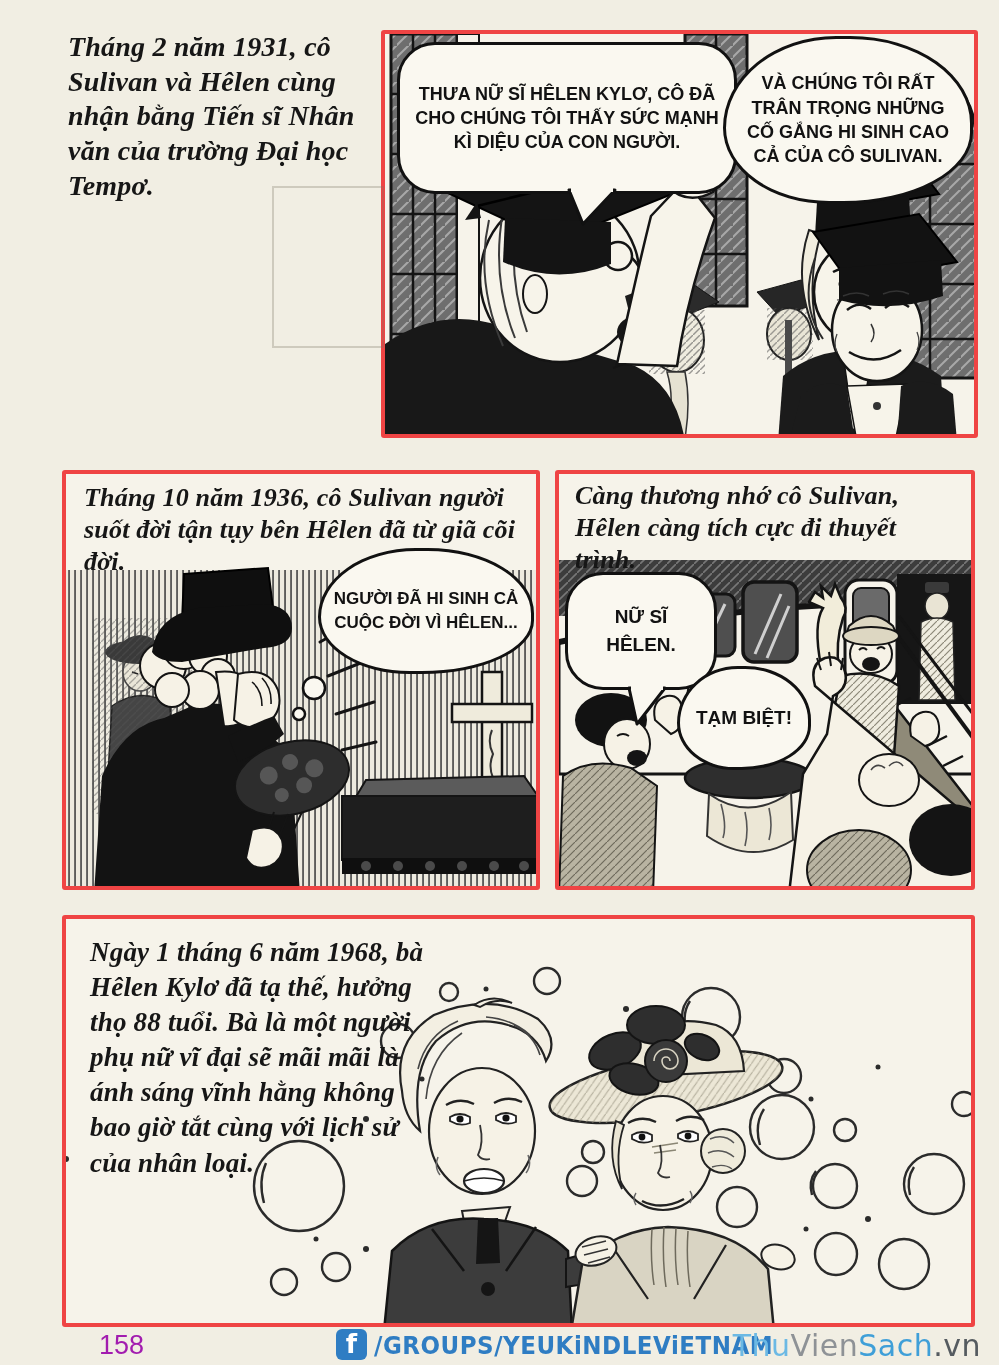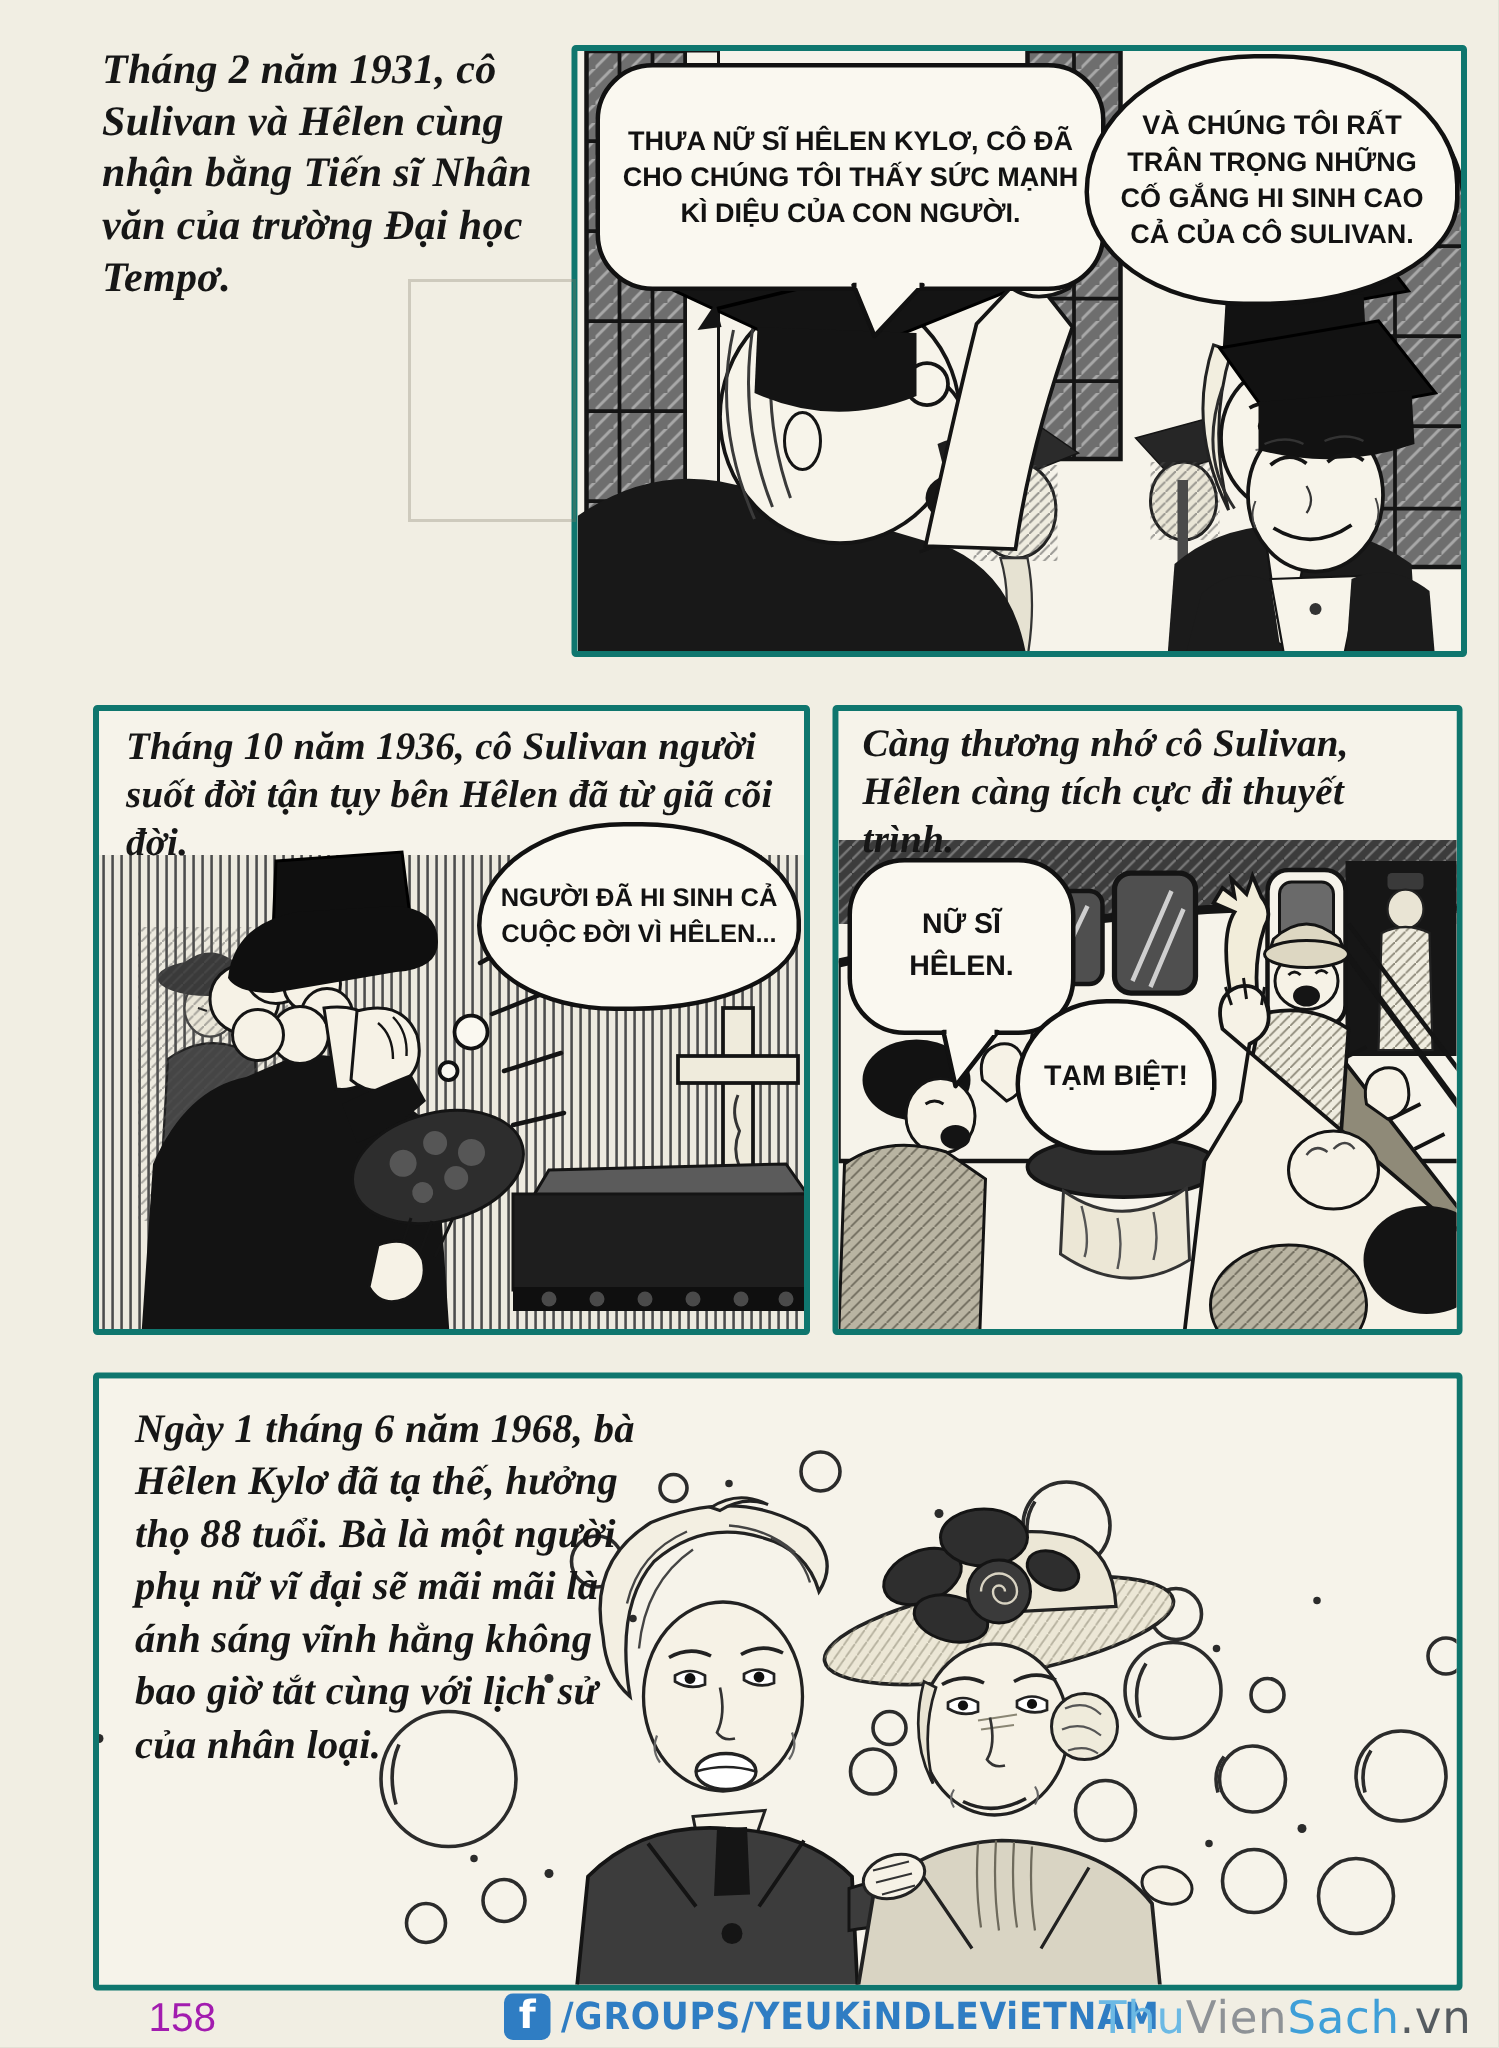--- a/index.html
+++ b/index.html
@@ -2,21 +2,21 @@
 <html><head>
 <meta charset="utf-8">
 <style>
   html,body{margin:0;padding:0;background:#d8d5c9;}
   .page{
     position:relative;width:999px;height:1365px;margin:0 auto;
     background:#f1eee3;overflow:hidden;
     font-family:"Liberation Serif",serif;color:#1a1a1a;
   }
   .panel{
-    position:absolute;background:#f6f3ea;border:4px solid #0f766e;
+    position:absolute;background:#f6f3ea;border:4px solid #ef4444;
     border-radius:3px;box-sizing:border-box;overflow:hidden;
   }
   .panel svg{position:absolute;left:0;top:0;}
   .narration{
     position:absolute;font-family:"Liberation Serif",serif;
     font-weight:bold;font-style:italic;color:#161616;line-height:1.24;
     letter-spacing:.2px;z-index:5;
   }
   .intro-narration{left:68px;top:30px;width:324px;font-size:28px;}
   .bubble{

